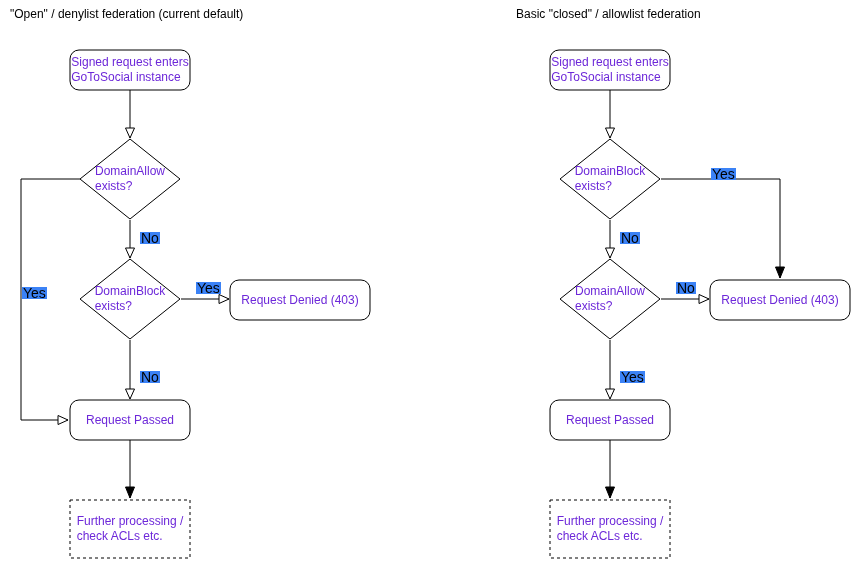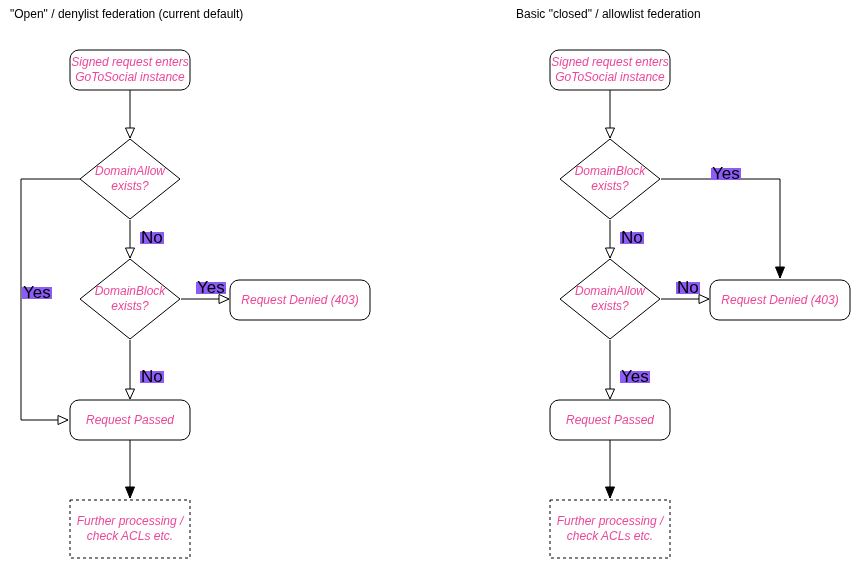--- a/index.html
+++ b/index.html
@@ -27,34 +27,32 @@
     font-size: 12px;
     line-height: 14px;
     color: #000000;
     white-space: nowrap;
   }
   .node-text {
     position: absolute;
     display: flex;
     align-items: center;
     justify-content: center;
-    text-align: center;
     font-size: 12px;
     line-height: 15px;
-    color: #ec4899;
+    color: #6d28d9;
     white-space: pre-line;
     pointer-events: none;
-    font-style: italic;
   }
   .edge-label {
     position: absolute;
-    font-size: 17px;
+    font-size: 14px;
     line-height: 12px;
     color: #000000;
-    background: #8b5cf6;
+    background: #3b82f6;
     padding: 0 1px;
     white-space: nowrap;
   }
   
   .l-start   { left: 70px;  top: 50px;  width: 120px; height: 40px; }
   .l-d1      { left: 80px;  top: 159px; width: 100px; height: 40px; }
   .l-d2      { left: 80px;  top: 279px; width: 100px; height: 40px; }
   .l-denied  { left: 230px; top: 280px; width: 140px; height: 40px; }
   .l-passed  { left: 70px;  top: 400px; width: 120px; height: 40px; }
   .l-further { left: 70px;  top: 500px; width: 120px; height: 58px; }

